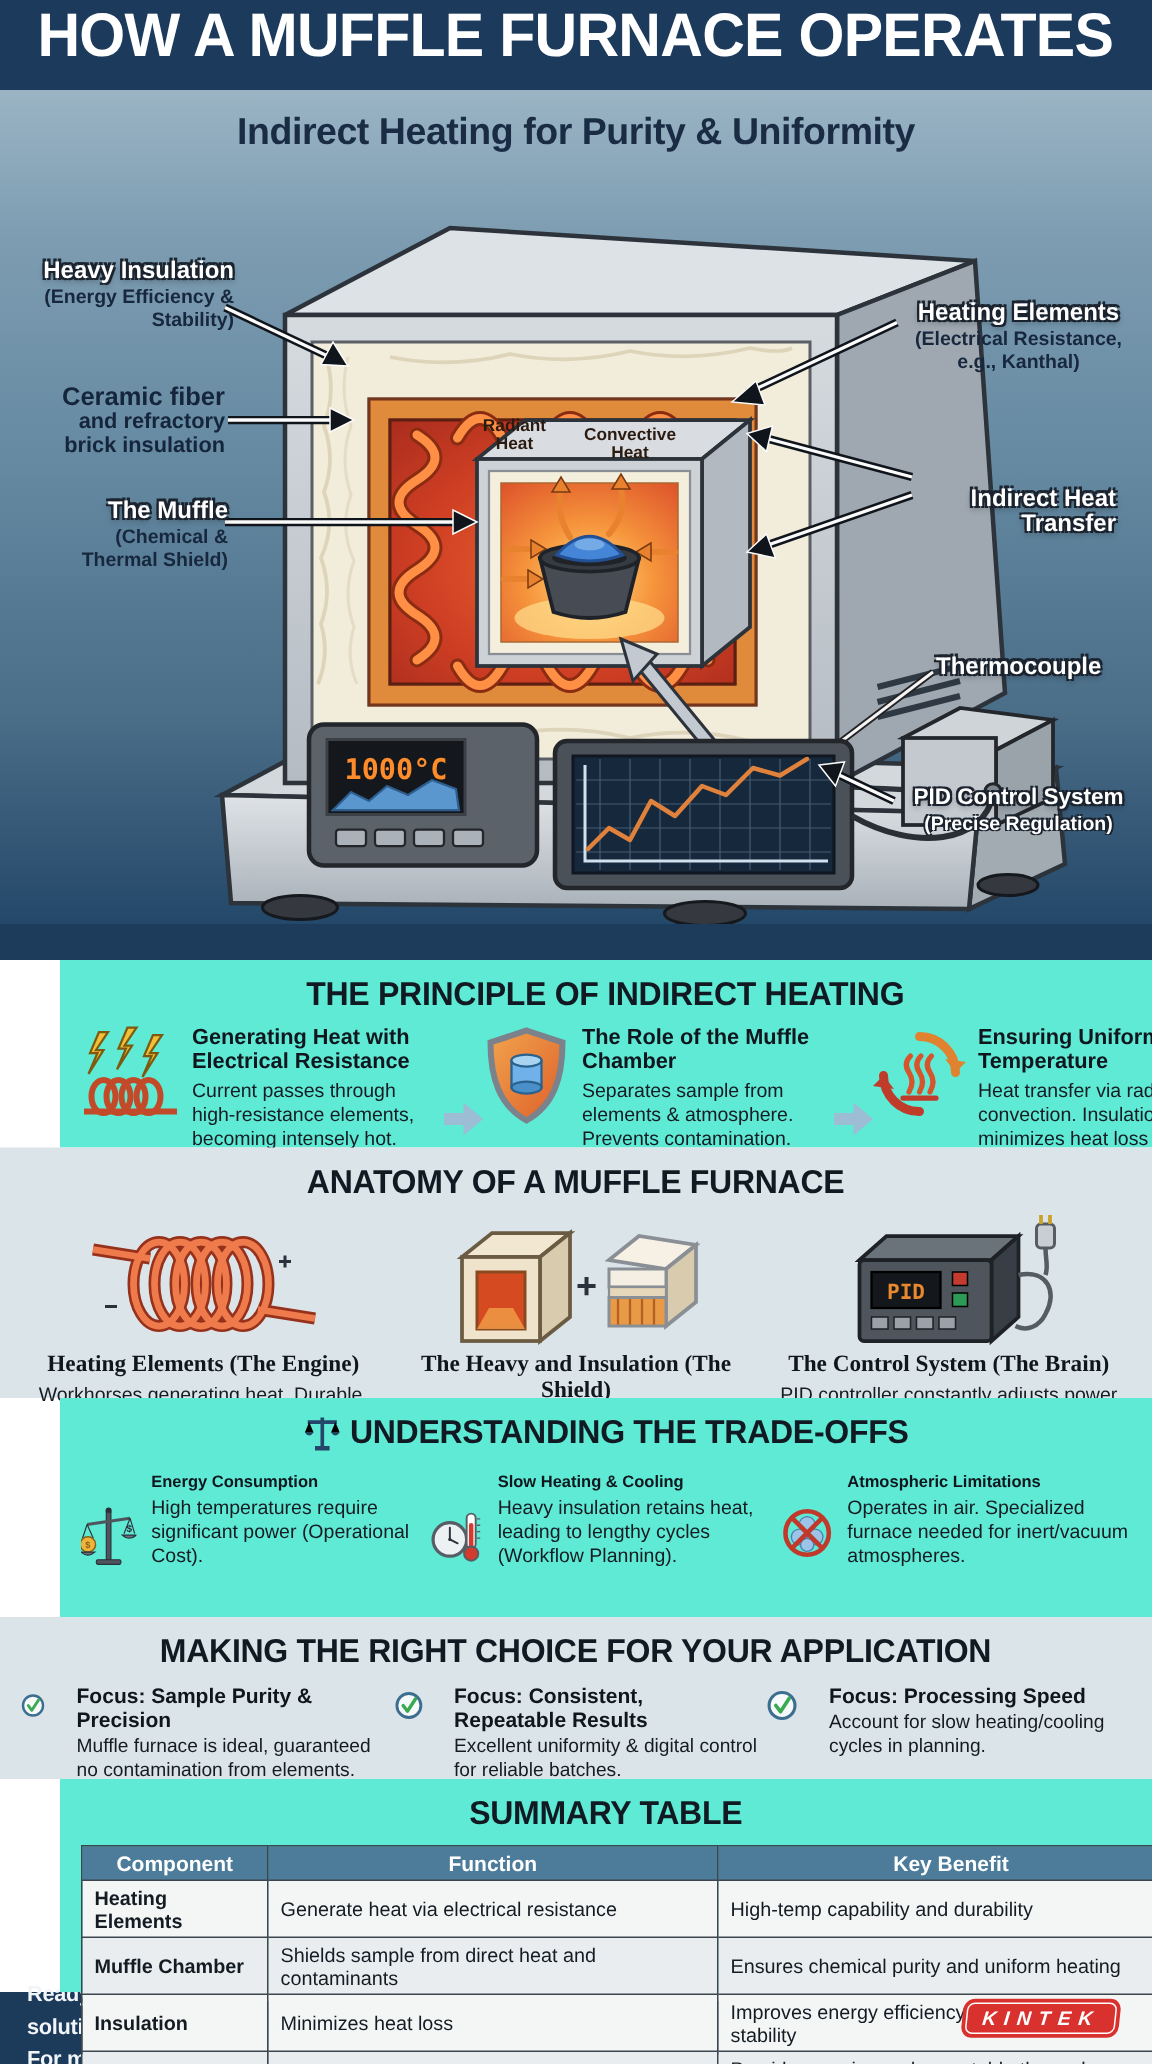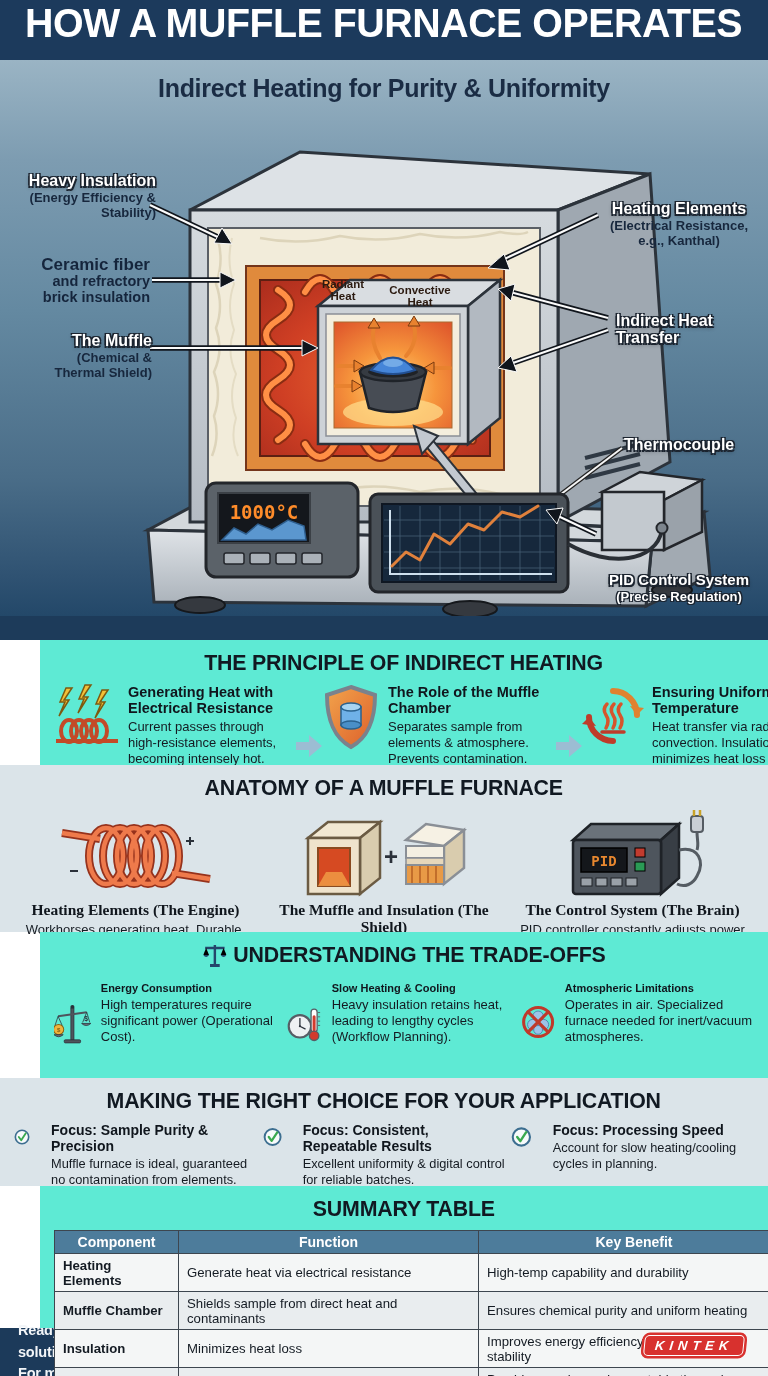--- a/index.html
+++ b/index.html
@@ -292,28 +292,28 @@
     </div>
     <div class="h-label dark-text" style="left:16px; top:196px; width:134px; text-align:right;">
       <div class="l1">Ceramic fiber</div>
       <div class="l2">and refractory</div>
       <div class="l3">brick insulation</div>
     </div>
     <div class="h-label" style="left:596px; top:140px; width:166px; text-align:center;">
       <div class="t">Heating Elements</div>
       <div class="s">(Electrical Resistance, e.g., Kanthal)</div>
     </div>
-    <div class="h-label" style="left:616px; top:252px; width:128px; text-align:left;">
+    <div class="h-label" style="left:616px; top:264px; width:128px; text-align:right;">
       <div class="t">Indirect Heat Transfer</div>
     </div>
     <div class="h-label" style="left:624px; top:376px; width:138px;">
       <div class="t">Thermocouple</div>
     </div>
     <div class="h-label" style="left:594px; top:464px; width:170px; text-align:center;">
-      <div class="t" style="font-size:15px;margin-top:48px;">PID Control System</div>
+      <div class="t" style="font-size:15px;">PID Control System</div>
       <div class="s on-dark">(Precise Regulation)</div>
     </div>
     <div class="chamber-lbl" style="left:312px; top:218px; width:62px;">Radiant Heat</div>
     <div class="chamber-lbl" style="left:382px; top:224px; width:76px;">Convective Heat</div>
   </div>
 
   <div class="divider"></div>
 
   <div class="sec light" id="sec-principle">
     <div class="sec-title"><span class="inner">THE PRINCIPLE OF INDIRECT HEATING</span></div>
@@ -432,21 +432,21 @@
             <rect x="112" y="48" width="38" height="7" fill="#e6d7ba" stroke="#8a8f96" stroke-width="1.5"></rect>
             <rect x="112" y="55" width="38" height="19" fill="#e89a46" stroke="#8a8f96" stroke-width="2"></rect>
             <g stroke="#b65f23" stroke-width="1.5">
                 <line x1="118" y1="56" x2="118" y2="73"></line>
                 <line x1="126" y1="56" x2="126" y2="73"></line>
                 <line x1="134" y1="56" x2="134" y2="73"></line>
                 <line x1="142" y1="56" x2="142" y2="73"></line>
               </g>
           </svg>
         </div>
-        <div class="it">The Muffle and Insulation (The Shield)</div>
+        <div class="it">The Heavy and Insulation (The Shield)</div>
         <div class="ib">Chemical isolation &amp; thermal barrier. Crucial for efficiency &amp; stability.</div>
       </div>
       <div class="acol">
         <div class="icon-box">
           <svg width="160" height="90" viewBox="0 0 160 90">
             <polygon points="20,30 38,14 126,14 108,30" fill="#6a727a" stroke="#1e2227" stroke-width="2.5"></polygon>
             <polygon points="108,30 126,14 126,68 108,84" fill="#383e45" stroke="#1e2227" stroke-width="2.5"></polygon>
             <rect x="20" y="30" width="88" height="54" rx="3" fill="#4e555d" stroke="#1e2227" stroke-width="2.5"></rect>
             <rect x="28" y="38" width="46" height="24" fill="#14171b" stroke="#000" stroke-width="1.5"></rect>
             <text x="51" y="56" text-anchor="middle" font-family="DejaVu Sans Mono, monospace" font-size="14" font-weight="700" fill="#e8882f">PID</text>

